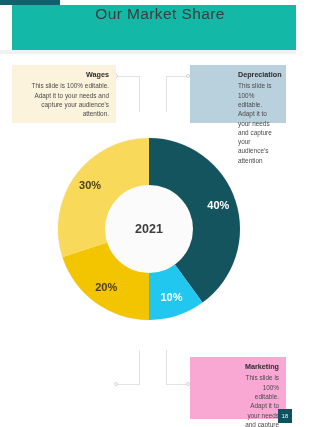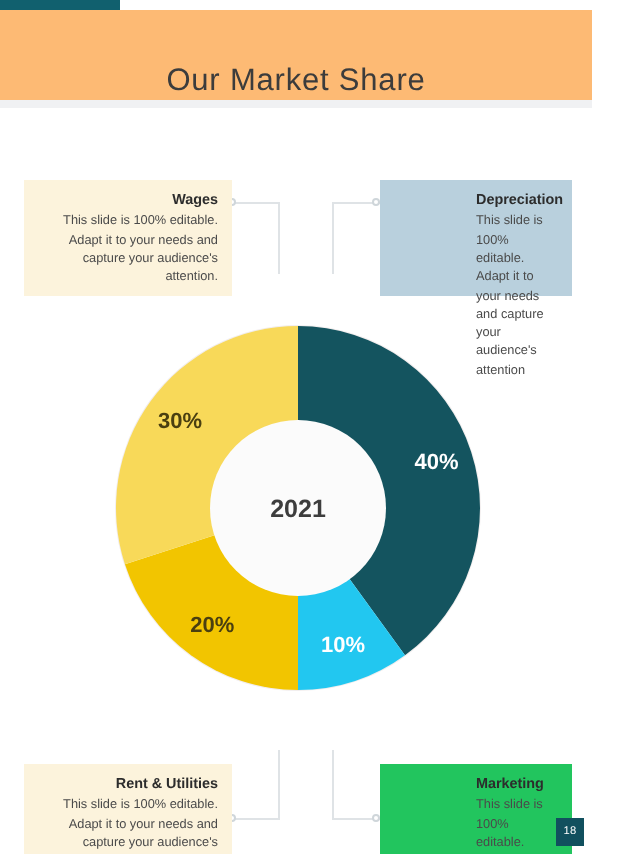--- a/index.html
+++ b/index.html
@@ -22,28 +22,28 @@
     left: 0;
     top: 0;
     width: 60px;
     height: 5px;
     background: #11606e;
   }
 
   
   .header {
     position: absolute;
-    left: 0;
+    left: 12px;
     top: 5px;
     width: 296px;
     height: 45px;
     display: flex;
-    align-items: flex-end;
+    align-items: flex-start;
     justify-content: center;
-    background: #fdba74;
+    background: #14b8a6;
   }
   .page-title {
     font-size: 15.5px;
     letter-spacing: 0.4px;
     color: #3c3c3c;
     font-weight: 400;
     white-space: nowrap;
   }
   .header-rule {
     position: absolute;
@@ -54,21 +54,20 @@
     background: #f0f1f3;
   }
 
   
   .stage {
     position: absolute;
     left: 0;
     top: 54px;
     width: 296px;
     height: 287px;
-    margin-top: 25px;
   }
 
   
   .callout {
     position: absolute;
     box-sizing: border-box;
     padding: 6px 7px 7px 7px;
   }
   .callout .c-title {
     font-size: 7.2px;
@@ -81,21 +80,21 @@
     font-size: 6.4px;
     line-height: 1.45;
     color: #4a4a4a;
   }
 
   .callout.align-right { text-align: right; }
   .callout.align-left  { text-align: left; padding-left: 48px;  }
 
   .callout.cream { background: #fcf3dc; }
   .callout.steel { background: #b9d0dd; }
-  .callout.sky   { background: #22c55e; }
+  .callout.sky   { background: #f9a8d4; text-align: right; }
 
   #box-wages        { left: 12px;  top: 11px;  width: 104px; height: 58px; }
   #box-depreciation { left: 190px; top: 11px;  width: 96px;  height: 58px; }
   #box-rent         { left: 12px;  top: 303px; width: 104px; height: 58px; }
   #box-marketing    { left: 190px; top: 303px; width: 96px;  height: 62px; }
 
   
   .conn {
     position: absolute;
     background: #dfe3e6;
@@ -206,24 +205,20 @@
   <div class="callout cream align-right" id="box-wages">
     <div class="c-title">Wages</div>
     <div class="c-body">This slide is 100% editable. Adapt it to your needs and capture your audience's attention.</div>
   </div>
 
   <div class="callout steel align-left" id="box-depreciation">
     <div class="c-title">Depreciation</div>
     <div class="c-body">This slide is 100% editable. Adapt it to your needs and capture your audience's attention</div>
   </div>
 
-  <div class="callout cream align-right" id="box-rent">
-    <div class="c-title">Rent &amp; Utilities</div>
-    <div class="c-body">This slide is 100% editable. Adapt it to your needs and capture your audience's attention</div>
-  </div>
 
   <div class="callout sky align-left" id="box-marketing">
     <div class="c-title">Marketing</div>
     <div class="c-body">This slide is 100% editable. Adapt it to your needs and capture your audience's attention.</div>
   </div>
 
   <div class="chart-wrap">
     <svg id="donut-svg" width="186" height="186" viewBox="0 0 186 186">
       <g id="donut-slices">
           <circle cx="93" cy="93" r="91" fill="#ffffff" stroke="#f2eeee" stroke-width="1"></circle>

